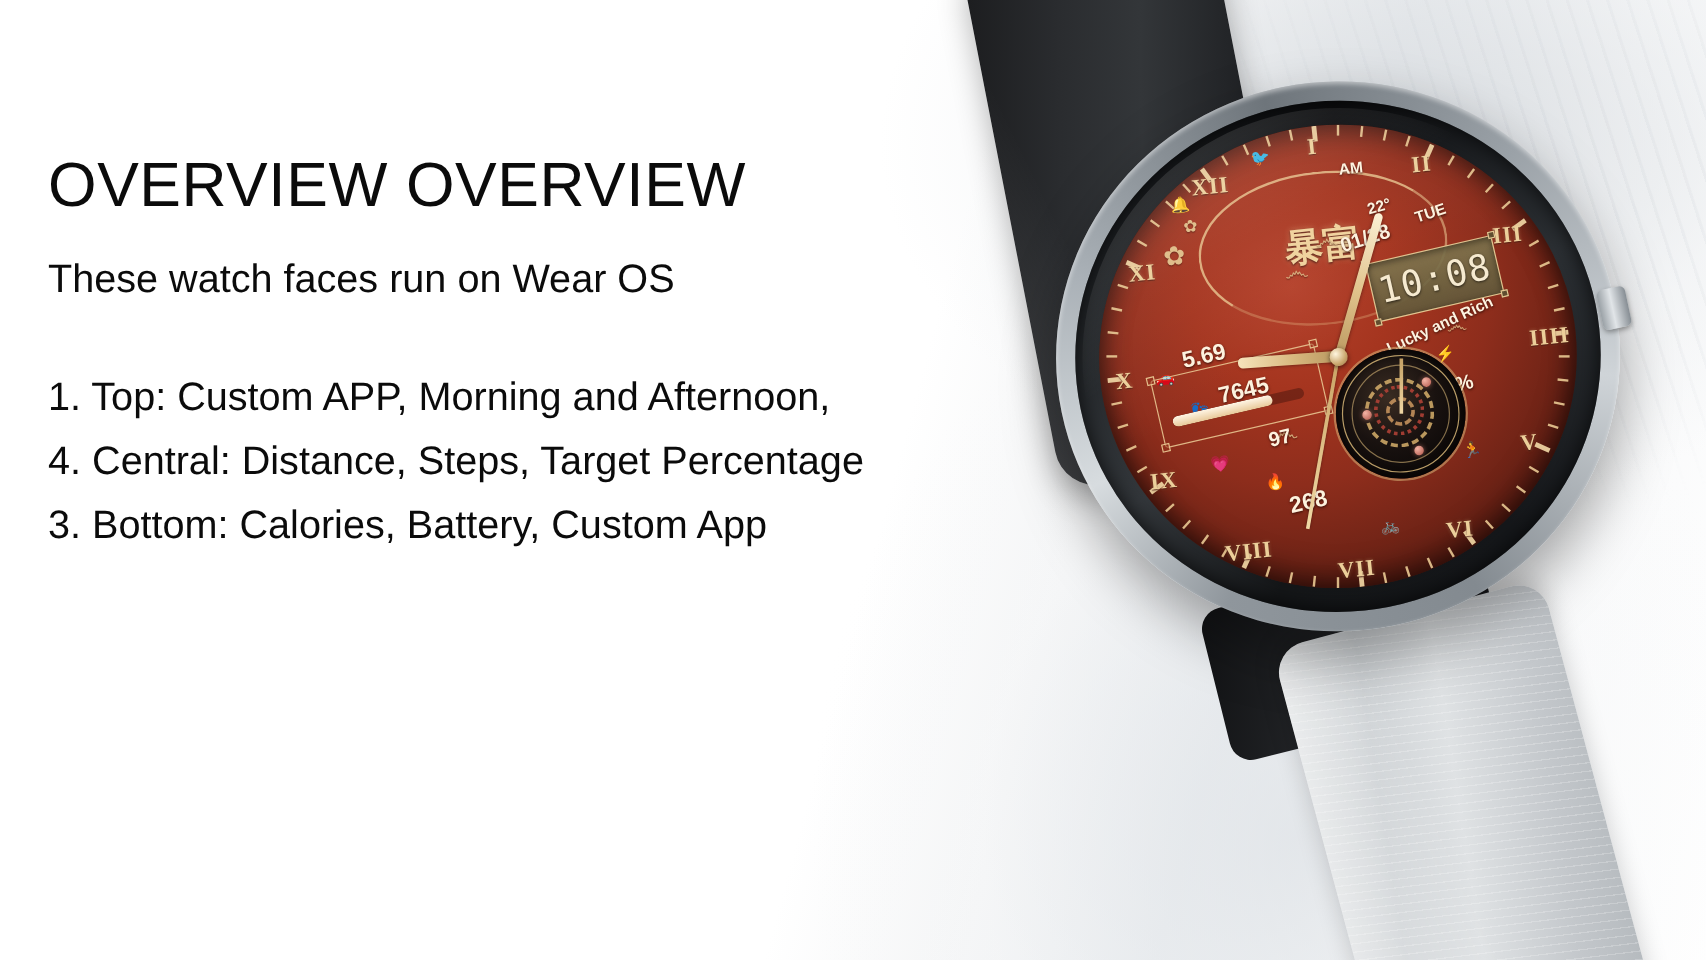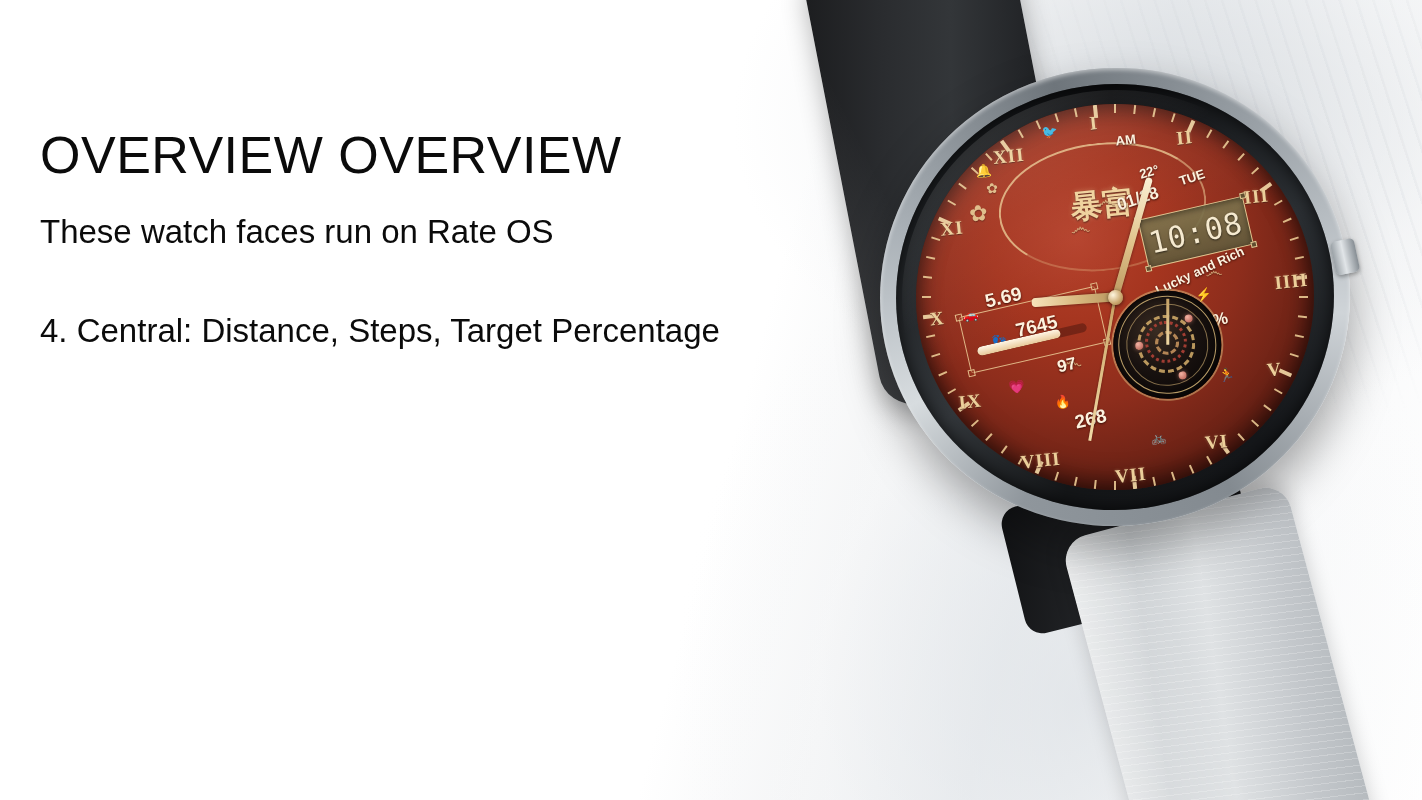--- a/index.html
+++ b/index.html
@@ -392,23 +392,25 @@
     z-index:35;
   }
 </style>
 </head>
 <body>
 
 <div class="photo-bg"></div>
 
 <div class="text-col">
   <div class="headline">OVERVIEW OVERVIEW</div>
-  <div class="subhead">These watch faces run on Rate OS</div>
+  <div class="subhead">These watch faces run on Wear OS</div>
   <div class="bullets">
+    <div class="bullet-line">1. Top: Custom APP, Morning and Afternoon,</div>
     <div class="bullet-line">4. Central: Distance, Steps, Target Percentage</div>
+    <div class="bullet-line">3. Bottom: Calories, Battery, Custom App</div>
   </div>
 </div>
 
 <div class="watch-wrap">
 
   <div class="strap-top"></div>
   <div class="lug-dark"></div>
   <div class="strap-bottom"></div>
 
   <div class="case-outer">

